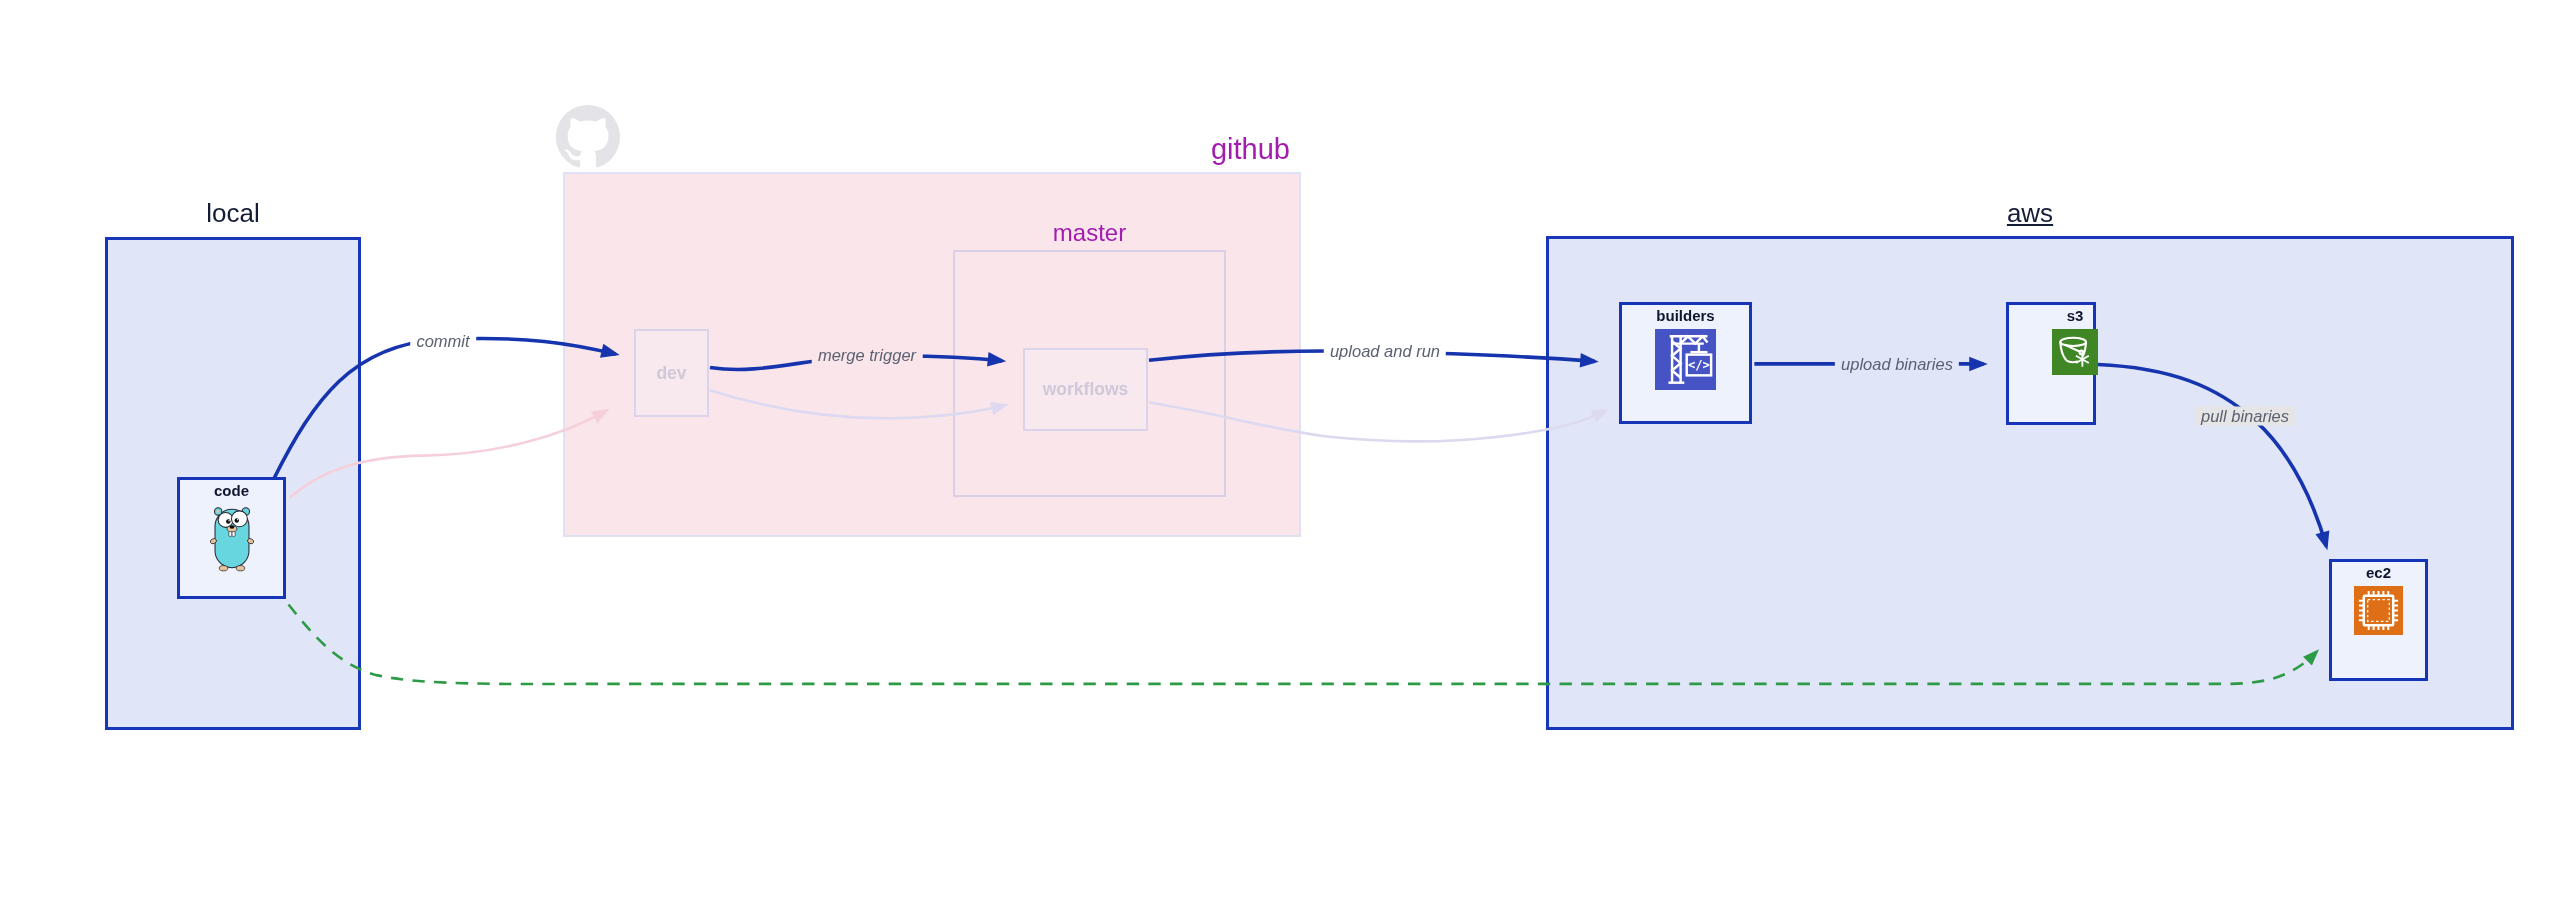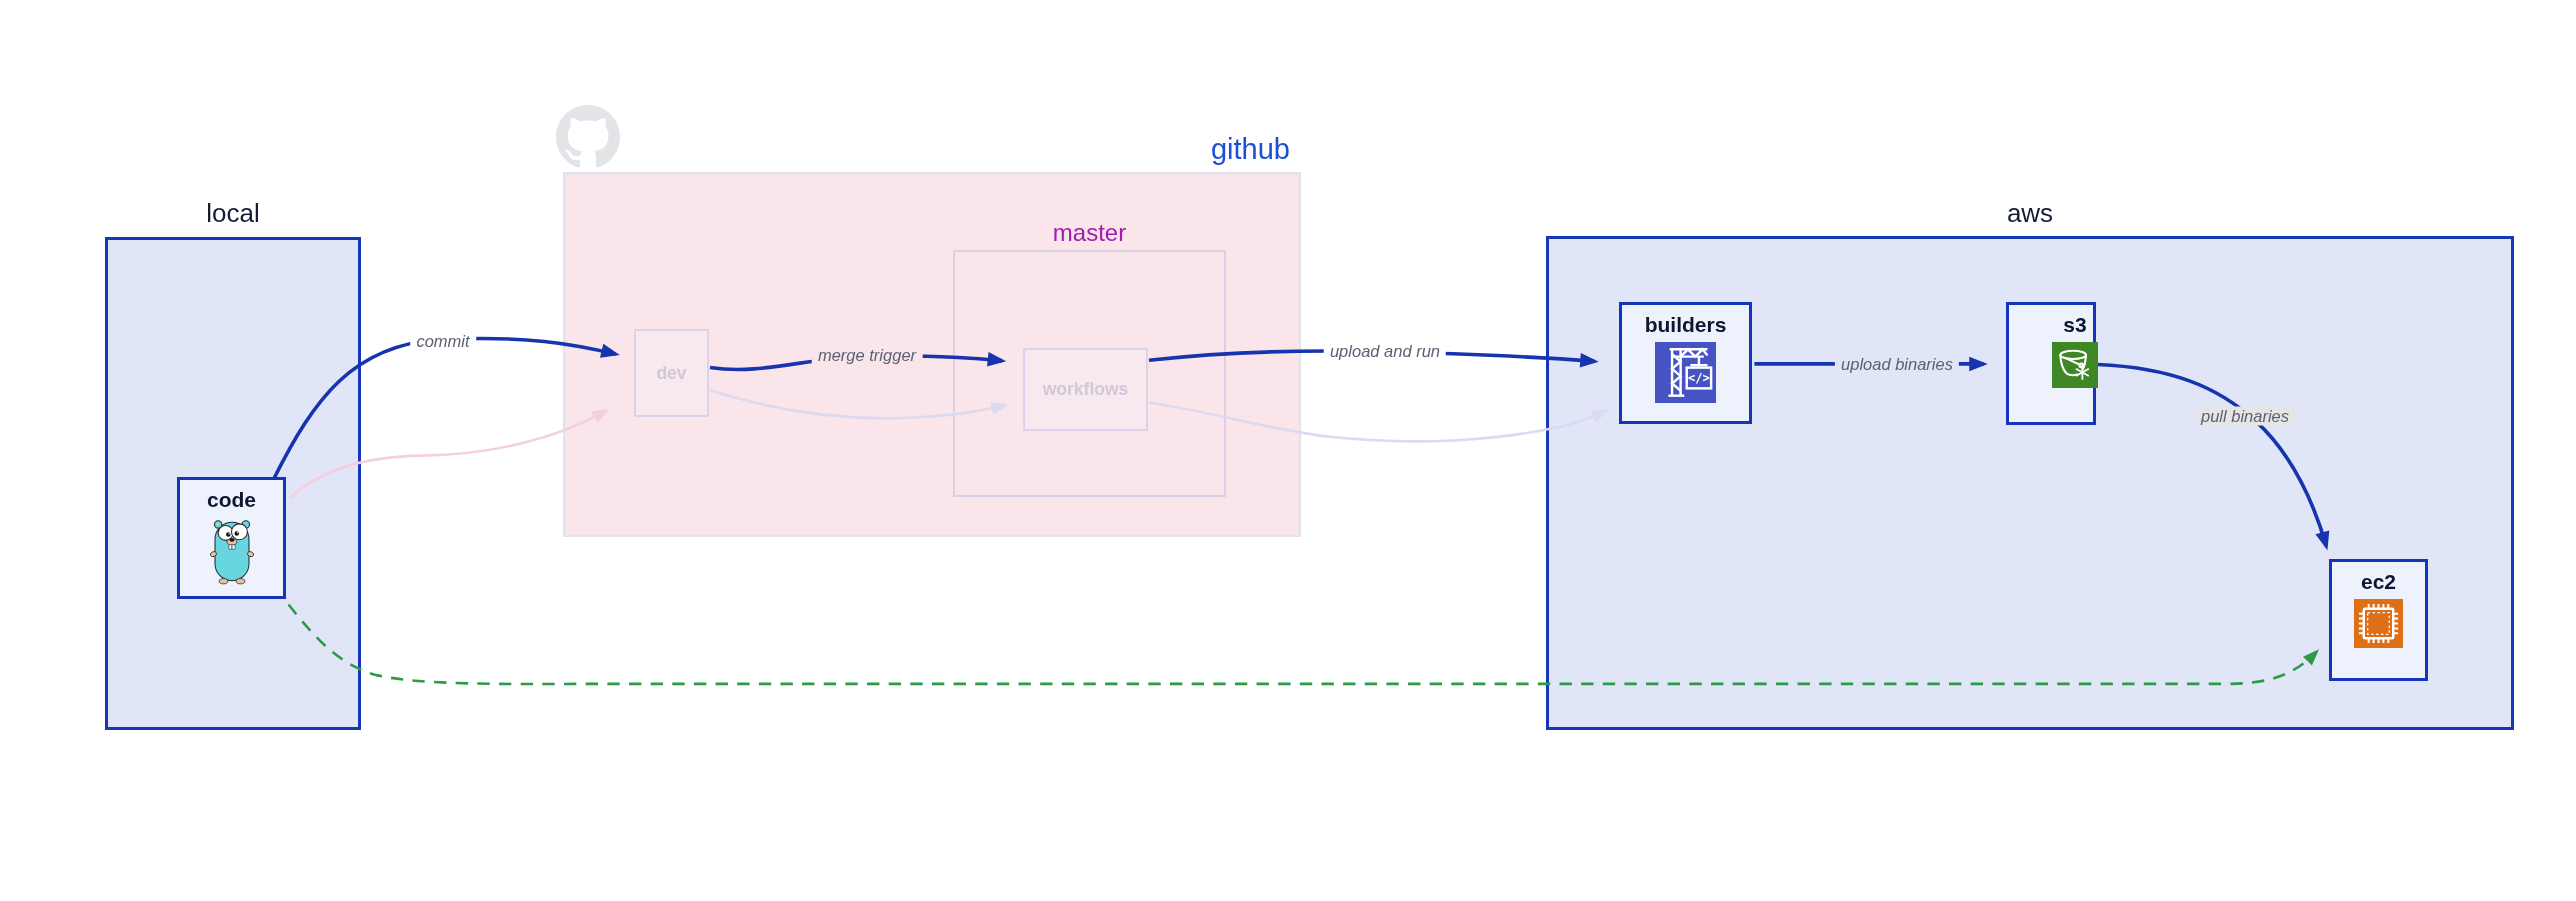--- a/index.html
+++ b/index.html
@@ -4,26 +4,26 @@
 <style>
   html,body{margin:0;padding:0;background:#ffffff;}
   #canvas{position:relative;width:2604px;height:902px;background:#ffffff;overflow:hidden;
           font-family:"Liberation Sans", sans-serif;}
   .abs{position:absolute;}
   
   .region-blue{background:#e0e6f8;border:3.1px solid #1836b8;box-sizing:border-box;}
   .region-github{background:#f9e5ea;border:2.1px solid #dee2f3;box-sizing:border-box;}
   .box-master{background:transparent;border:2.1px solid #d9d0e6;box-sizing:border-box;}
   .region-label{color:#141c38;font-size:26px;text-align:center;}
-  .region-label-faded{color:#1d4ed8;font-size:29px;text-align:center;}
+  .region-label-faded{color:#a21caf;font-size:29px;text-align:center;}
   .master-label{color:#a21caf;font-size:24px;text-align:center;}
   
   .node{background:#eef2fc;border:3.1px solid #1634b8;box-sizing:border-box;
         display:flex;flex-direction:column;align-items:center;}
-  .node-label{color:#0f1730;font-weight:bold;font-size:21px;margin-top:8px;}
+  .node-label{color:#0f1730;font-weight:bold;font-size:15px;margin-top:2px;}
   .node-icon{margin-top:5.2px;}
   .node-faded{background:#f8e9ef;border:2.1px solid #dad3e9;box-sizing:border-box;
               display:flex;align-items:center;justify-content:center;}
   .node-faded-label{color:#cfc8d8;font-weight:bold;font-size:17.5px;}
   
   .edge-label{position:absolute;transform:translate(-50%,-50%);font-style:italic;
               font-size:16.5px;color:#5c6172;padding:0 6.2px;white-space:nowrap;z-index:6;}
   
   .title-wrap{position:absolute;left:1100px;top:743px;width:412px;text-align:center;z-index:7;}
   .title-text{display:inline-block;transform:scaleX(.84);font-size:47px;font-weight:500;
@@ -43,21 +43,21 @@
   <div class="abs region-label-faded z2" style="left:1199px;top:133px;width:103px;">github</div>
 
   <svg class="abs z2" style="left:556px;top:105px;" width="64" height="64" viewBox="0 0 16 16">
     <path fill="#e4e4e8" fill-rule="evenodd" d="M8 0C3.58 0 0 3.58 0 8c0 3.54 2.29 6.53 5.47 7.59.4.07.55-.17.55-.38 0-.19-.01-.82-.01-1.49-2.01.37-2.53-.49-2.69-.94-.09-.23-.48-.94-.82-1.13-.28-.15-.68-.52-.01-.53.63-.01 1.08.58 1.23.82.72 1.21 1.87.87 2.33.66.07-.52.28-.87.51-1.07-1.78-.2-3.64-.89-3.64-3.95 0-.87.31-1.59.82-2.15-.08-.2-.36-1.02.08-2.12 0 0 .67-.21 2.2.82.64-.18 1.32-.27 2-.27s1.36.09 2 .27c1.53-1.04 2.2-.82 2.2-.82.44 1.1.16 1.92.08 2.12.51.56.82 1.27.82 2.15 0 3.07-1.87 3.75-3.65 3.95.29.25.54.73.54 1.48 0 1.07-.01 1.93-.01 2.2 0 .21.15.46.55.38A8.01 8.01 0 0 0 16 8c0-4.42-3.58-8-8-8z"></path>
   </svg>
 
   <div class="abs box-master z2" style="left:953px;top:250px;width:273px;height:247px;"></div>
   <div class="abs master-label z3" style="left:1012px;top:219px;width:155px;">master</div>
 
   <div class="abs region-blue z1" style="left:1546px;top:236px;width:968px;height:494px;"></div>
-  <div class="abs region-label z2" style="left:1927px;top:198px;width:206px;">aws</div>
+  <div class="abs region-label z2" style="left:1927px;top:198px;width:206px;text-decoration:underline;">aws</div>
 
   <svg class="overlay" width="2604" height="902" viewBox="0 0 5054 1750">
     <defs>
       <marker id="mBlue" markerUnits="userSpaceOnUse" markerWidth="40" markerHeight="32" viewBox="0 0 40 32" refX="30" refY="16" orient="auto">
         <path d="M2,2 L38,16 L2,30 Z" fill="#1634ae"></path>
       </marker>
       <marker id="mGreen" markerUnits="userSpaceOnUse" markerWidth="36" markerHeight="28" viewBox="0 0 36 28" refX="27" refY="14" orient="auto">
         <path d="M2,2 L34,14 L2,26 Z" fill="#2d9a45"></path>
       </marker>
       <marker id="mPink" markerUnits="userSpaceOnUse" markerWidth="38" markerHeight="30" viewBox="0 0 38 30" refX="28" refY="15" orient="auto">

